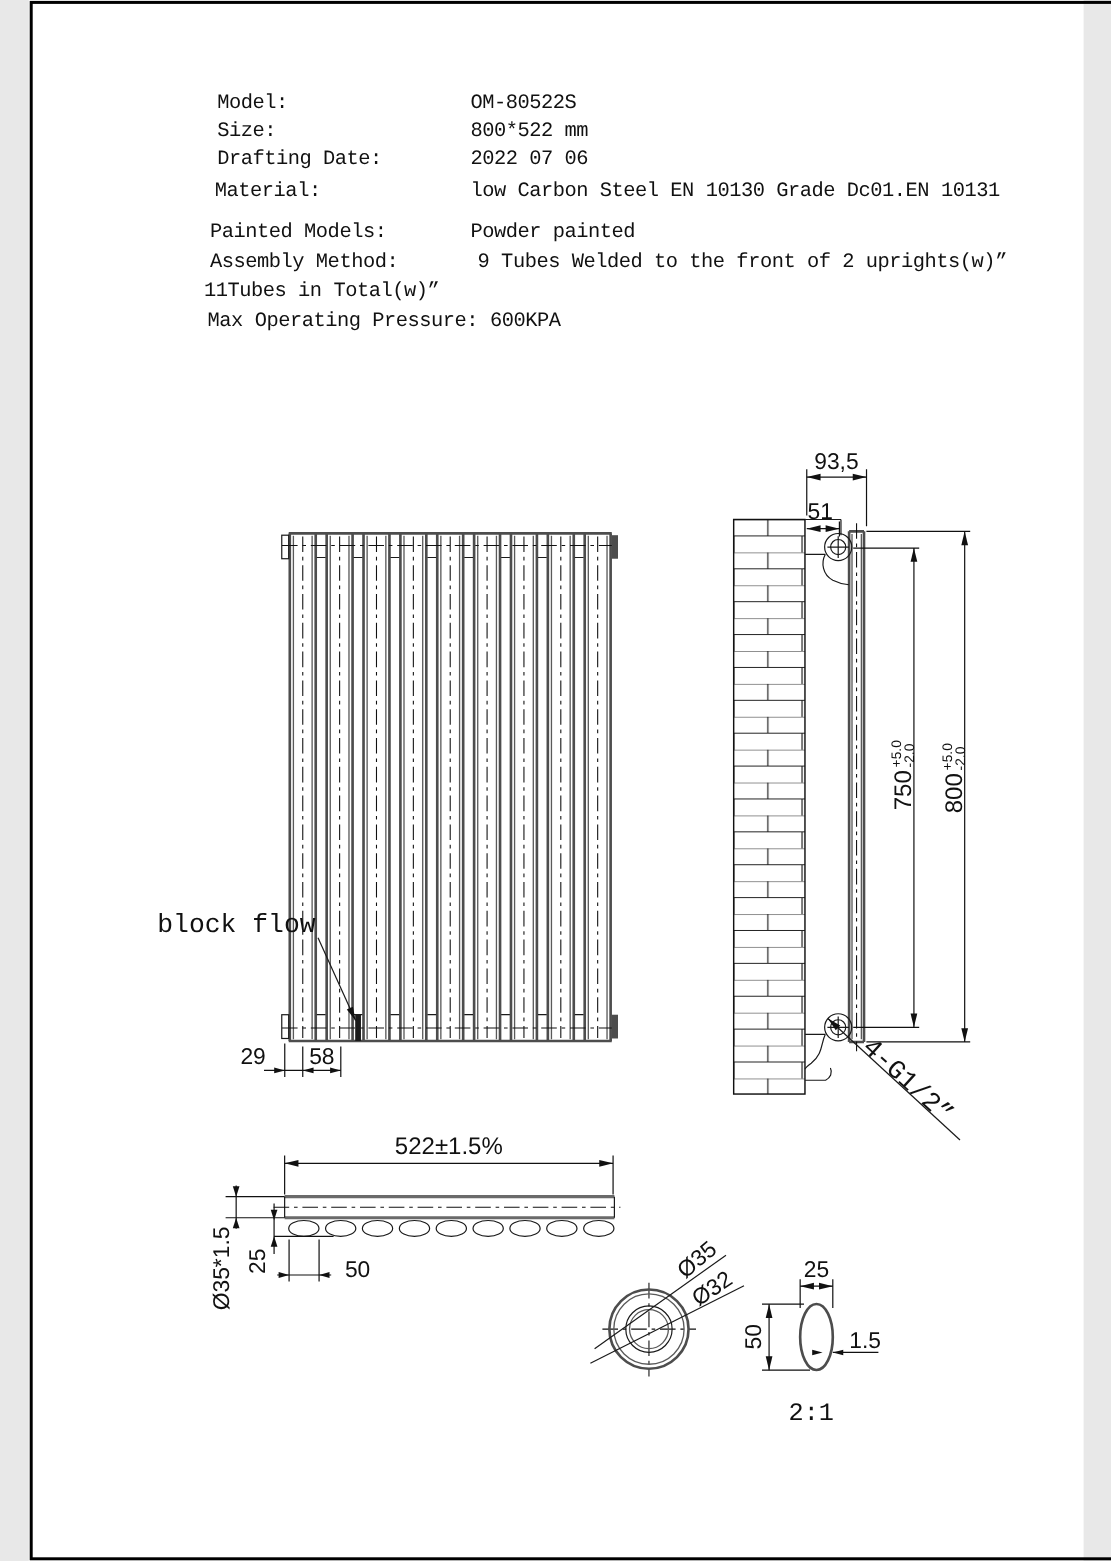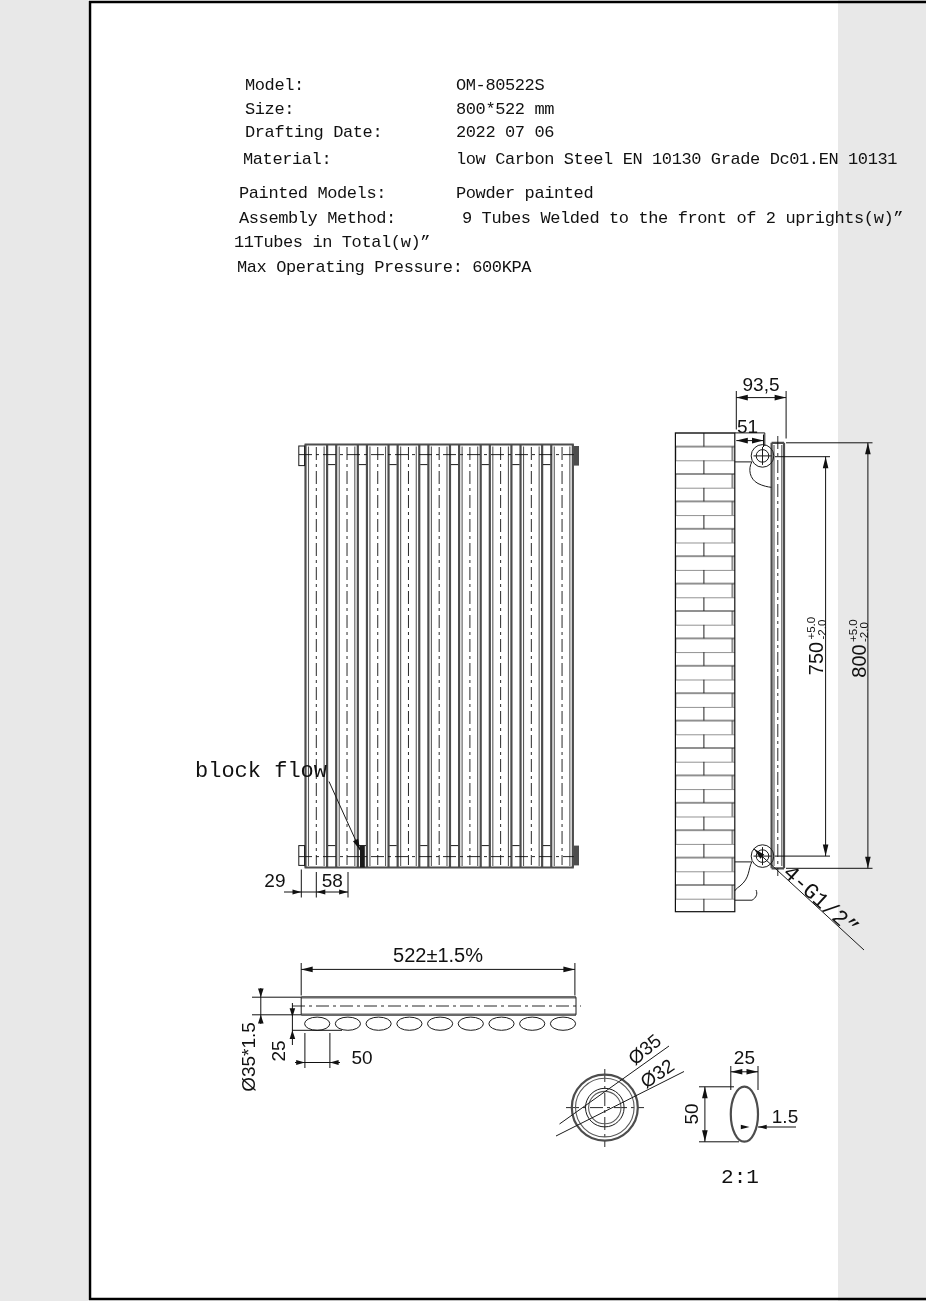--- a/index.html
+++ b/index.html
@@ -1,16 +1,16 @@
 <!DOCTYPE html>
 <html><head>
 <meta charset="utf-8">
 <style>
   html,body{margin:0;padding:0;background:#e8e8e8;}
-  #page{position:relative;width:750px;height:1301px;background:#ffffff;margin:0 auto;
+  #page{position:relative;width:879px;height:1301px;background:#ffffff;margin:0 auto;
         font-family:"Liberation Sans",sans-serif;}
   svg{position:absolute;left:0;top:0;}
   
   .t-thick{stroke:#4d4d4d;stroke-width:2.2;fill:none;}
   .t-bar{stroke:#6a6a6a;stroke-width:2.6;fill:none;}
   .t-med{stroke:#5a5a5a;stroke-width:1.1;fill:none;}
   .t-thin{stroke:#1a1a1a;stroke-width:1;fill:none;}
   .t-cl{stroke:#111;stroke-width:0.9;fill:none;stroke-dasharray:13 4 3 4;}
   .t-dim{stroke:#111;stroke-width:1;fill:none;}
   .arr{fill:#111;stroke:none;}

